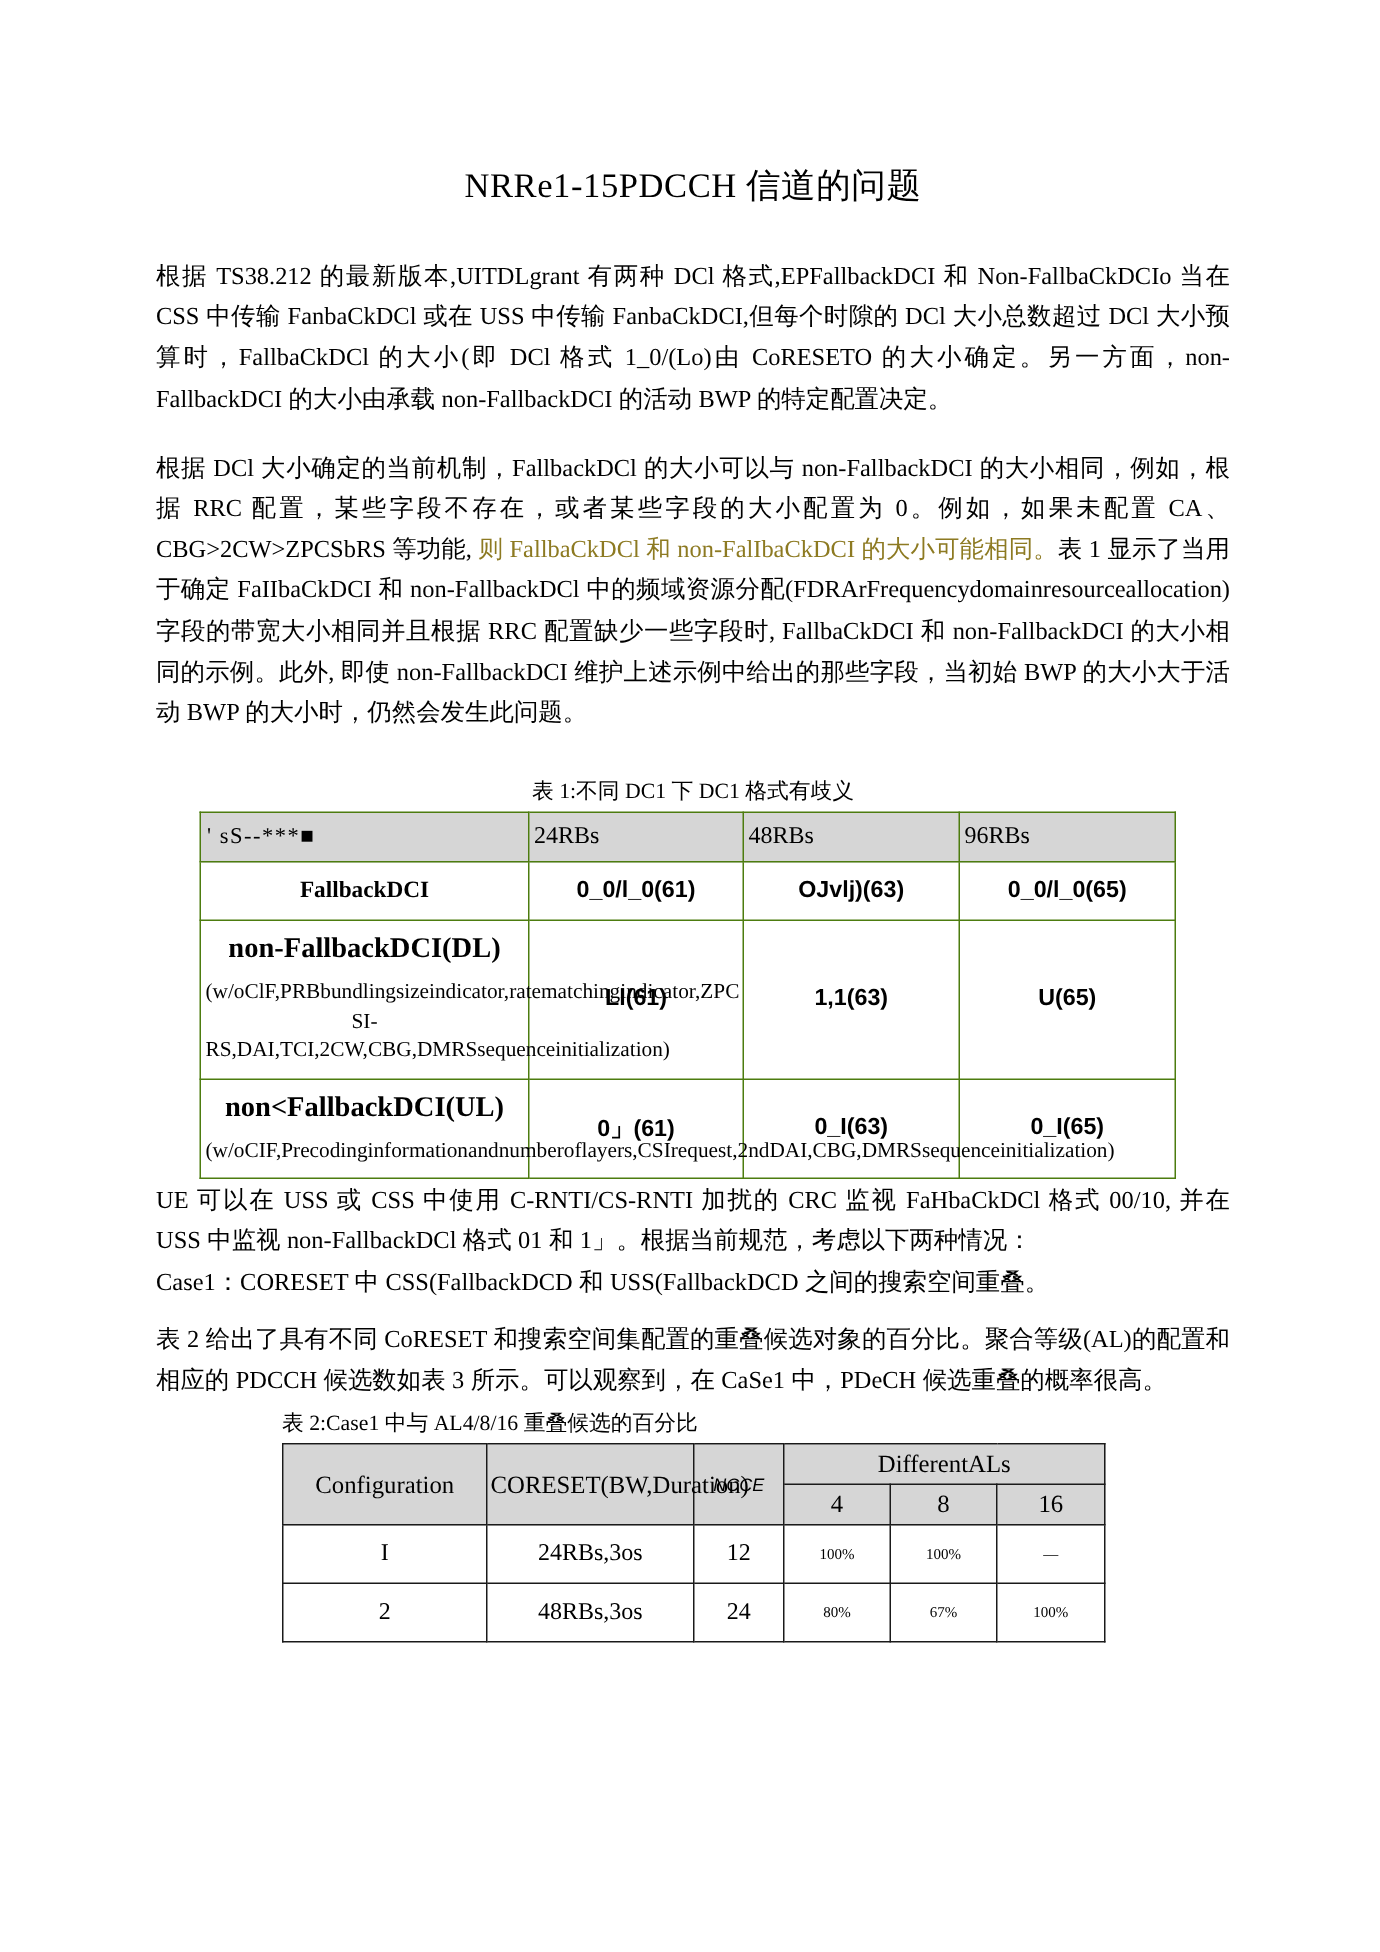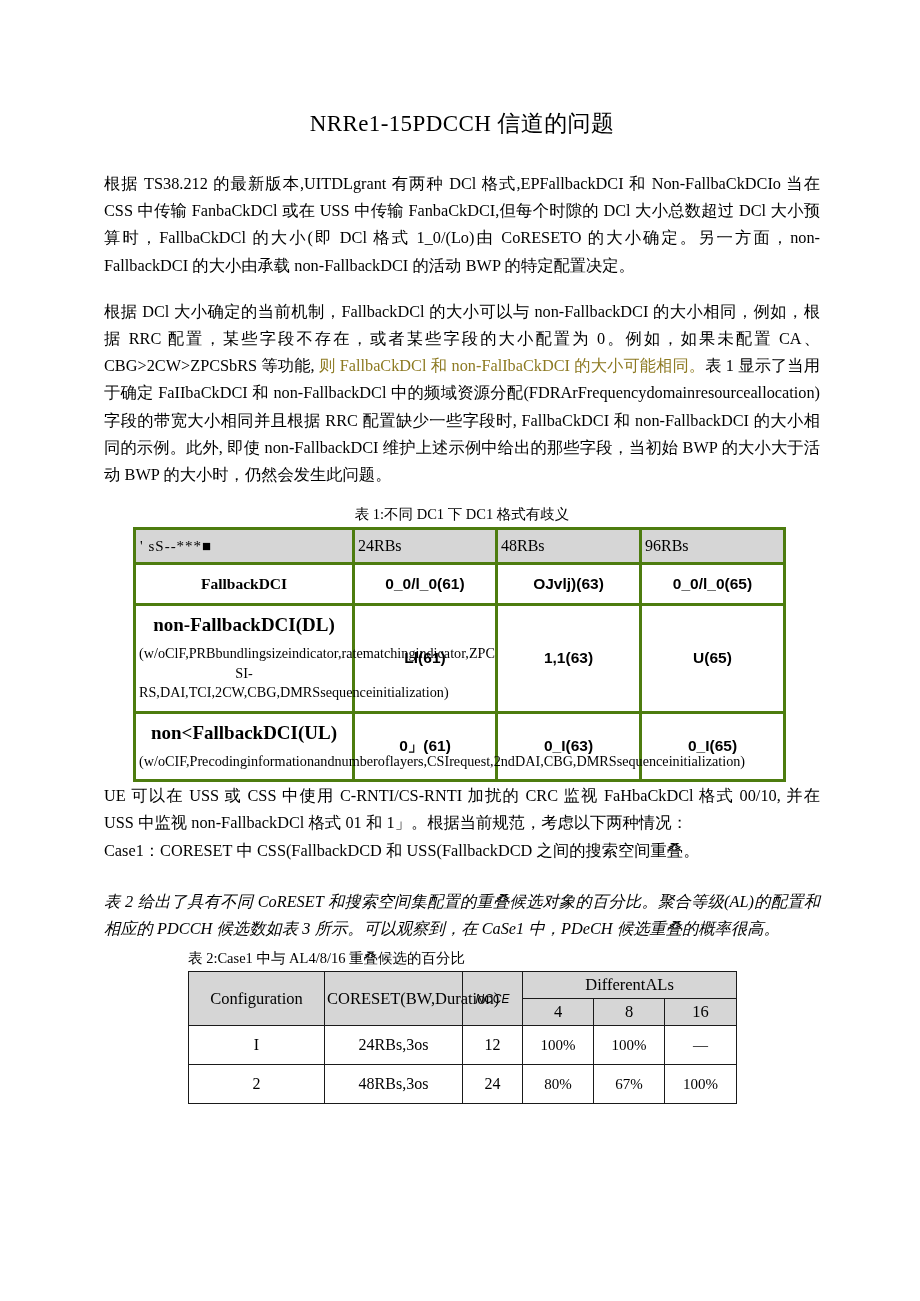--- a/index.html
+++ b/index.html
@@ -45,49 +45,49 @@
     text-align: justify;
     text-justify: inter-ideograph;
     margin: 0;
     padding: 0;
     text-indent: 0;
     word-spacing: 0.2px;
   }
   p.p1 { margin-top: 31px; }
   p.p2 { margin-top: 19px; }
   p.p3 { margin-top: 0; }
-  p.p4 { margin-top: 24px; font-style: italic; }
+  p.p4 { margin-top: 11px; }
 
   .hl { color: #8d7a22; }
 
   
   .tcap {
     font-size: 14.5px;
     text-align: center;
     margin: 0;
     padding: 0;
     line-height: 20px;
   }
-  .tcap1 { margin-top: 16px; margin-bottom: 3px; text-align: center; }
+  .tcap1 { margin-top: 30px; margin-bottom: 3px; text-align: center; }
   .tcap2 {
     text-align: left;
     margin-top: 6px;
     margin-bottom: 3px;
     padding-left: 84px;
   }
 
   
   table.t1 {
     border-collapse: collapse;
     width: 650px;
     margin-left: 29px;
     table-layout: fixed;
   }
   table.t1 td {
-    border: 3px solid #4d7c0f;
+    border: 1px solid #4d7c0f;
     vertical-align: middle;
     padding: 2px 3px;
   }
   table.t1 .hdr td {
     background: #d6d6d6;
     text-align: left;
     font-size: 16px;
     height: 28px;
   }
   table.t1 td.garbled {
@@ -142,21 +142,21 @@
     font-size: 16.5px;
     padding: 3px 2px;
   }
   table.t2 .hd td { background: #d6d6d6; }
   table.t2 td.small-it {
     font-size: 12px;
     font-style: italic;
     font-family: "Liberation Sans", "DejaVu Sans", sans-serif;
   }
   table.t2 td.body-cell { height: 32px; font-size: 16px; }
-  table.t2 td.pct { font-size: 15px; }
+  table.t2 td.pct { font-size: 10px; }
   .t2c1 { width: 136px; }
   .t2c2 { width: 138px; }
   .t2c3 { width: 60px; }
   .t2c4 { width: 71px; }
   .t2c5 { width: 71px; }
   .t2c6 { width: 72px; }
 </style>
 </head>
 <body>
 

